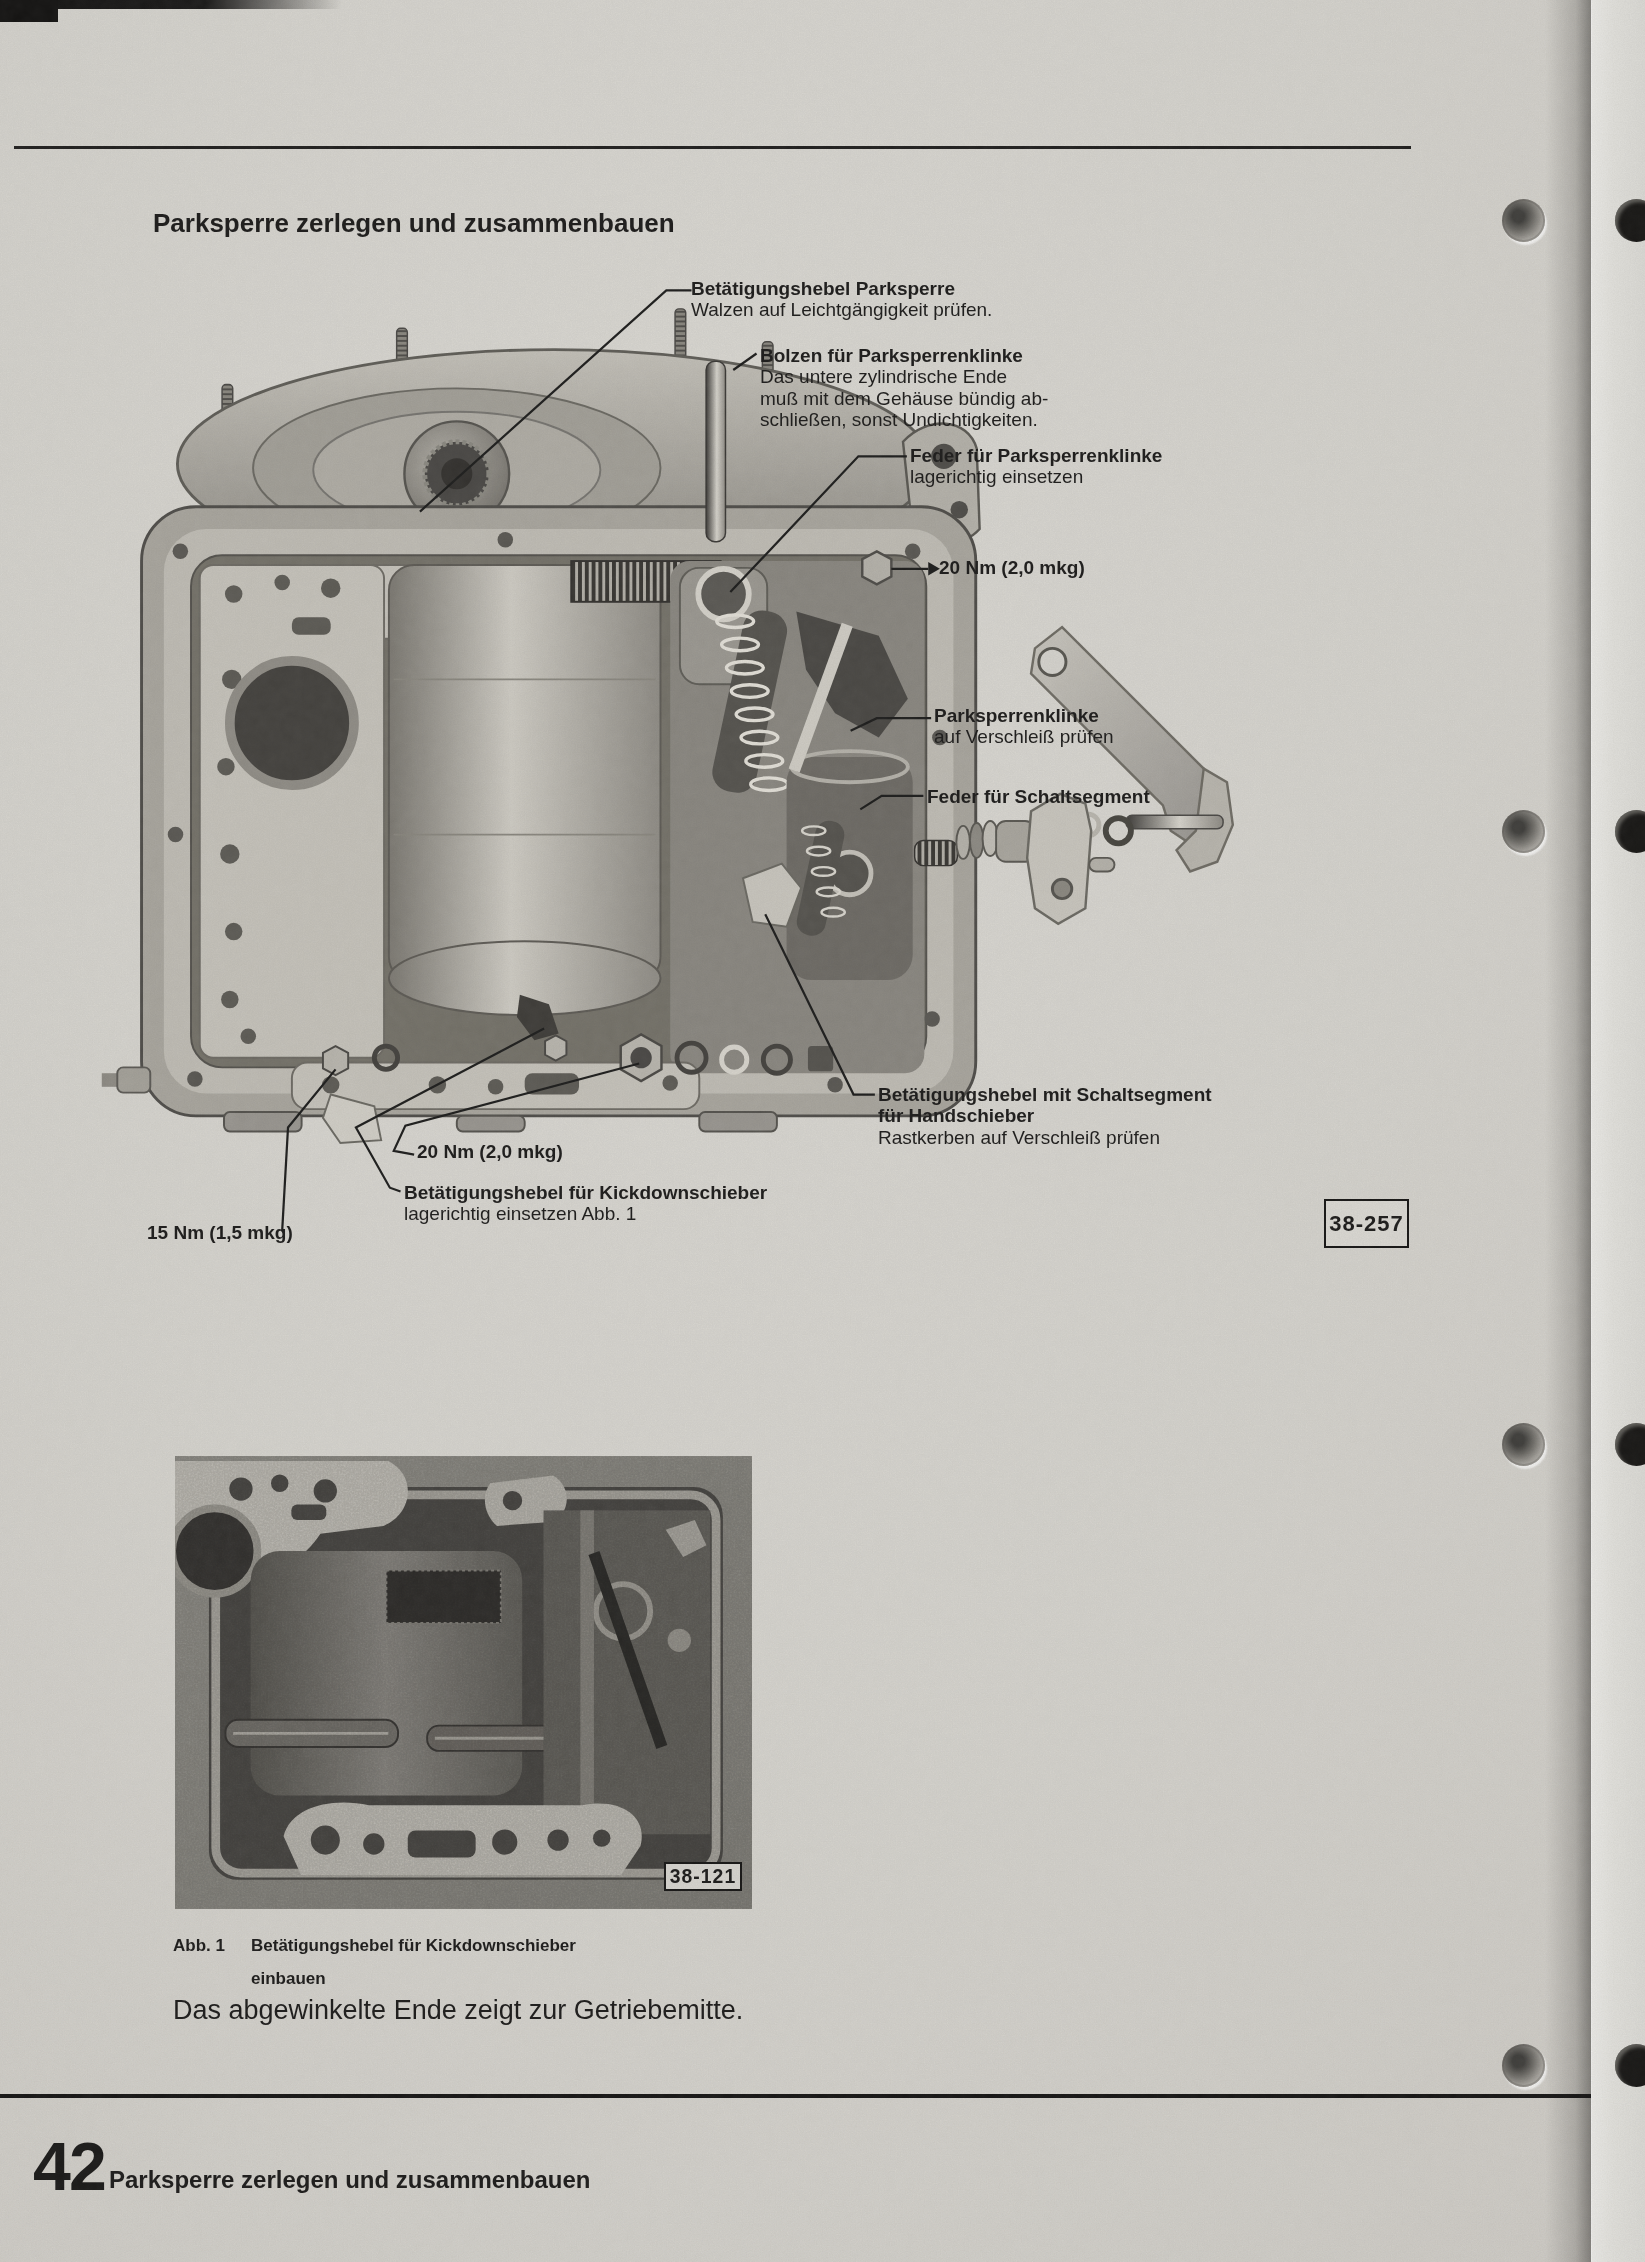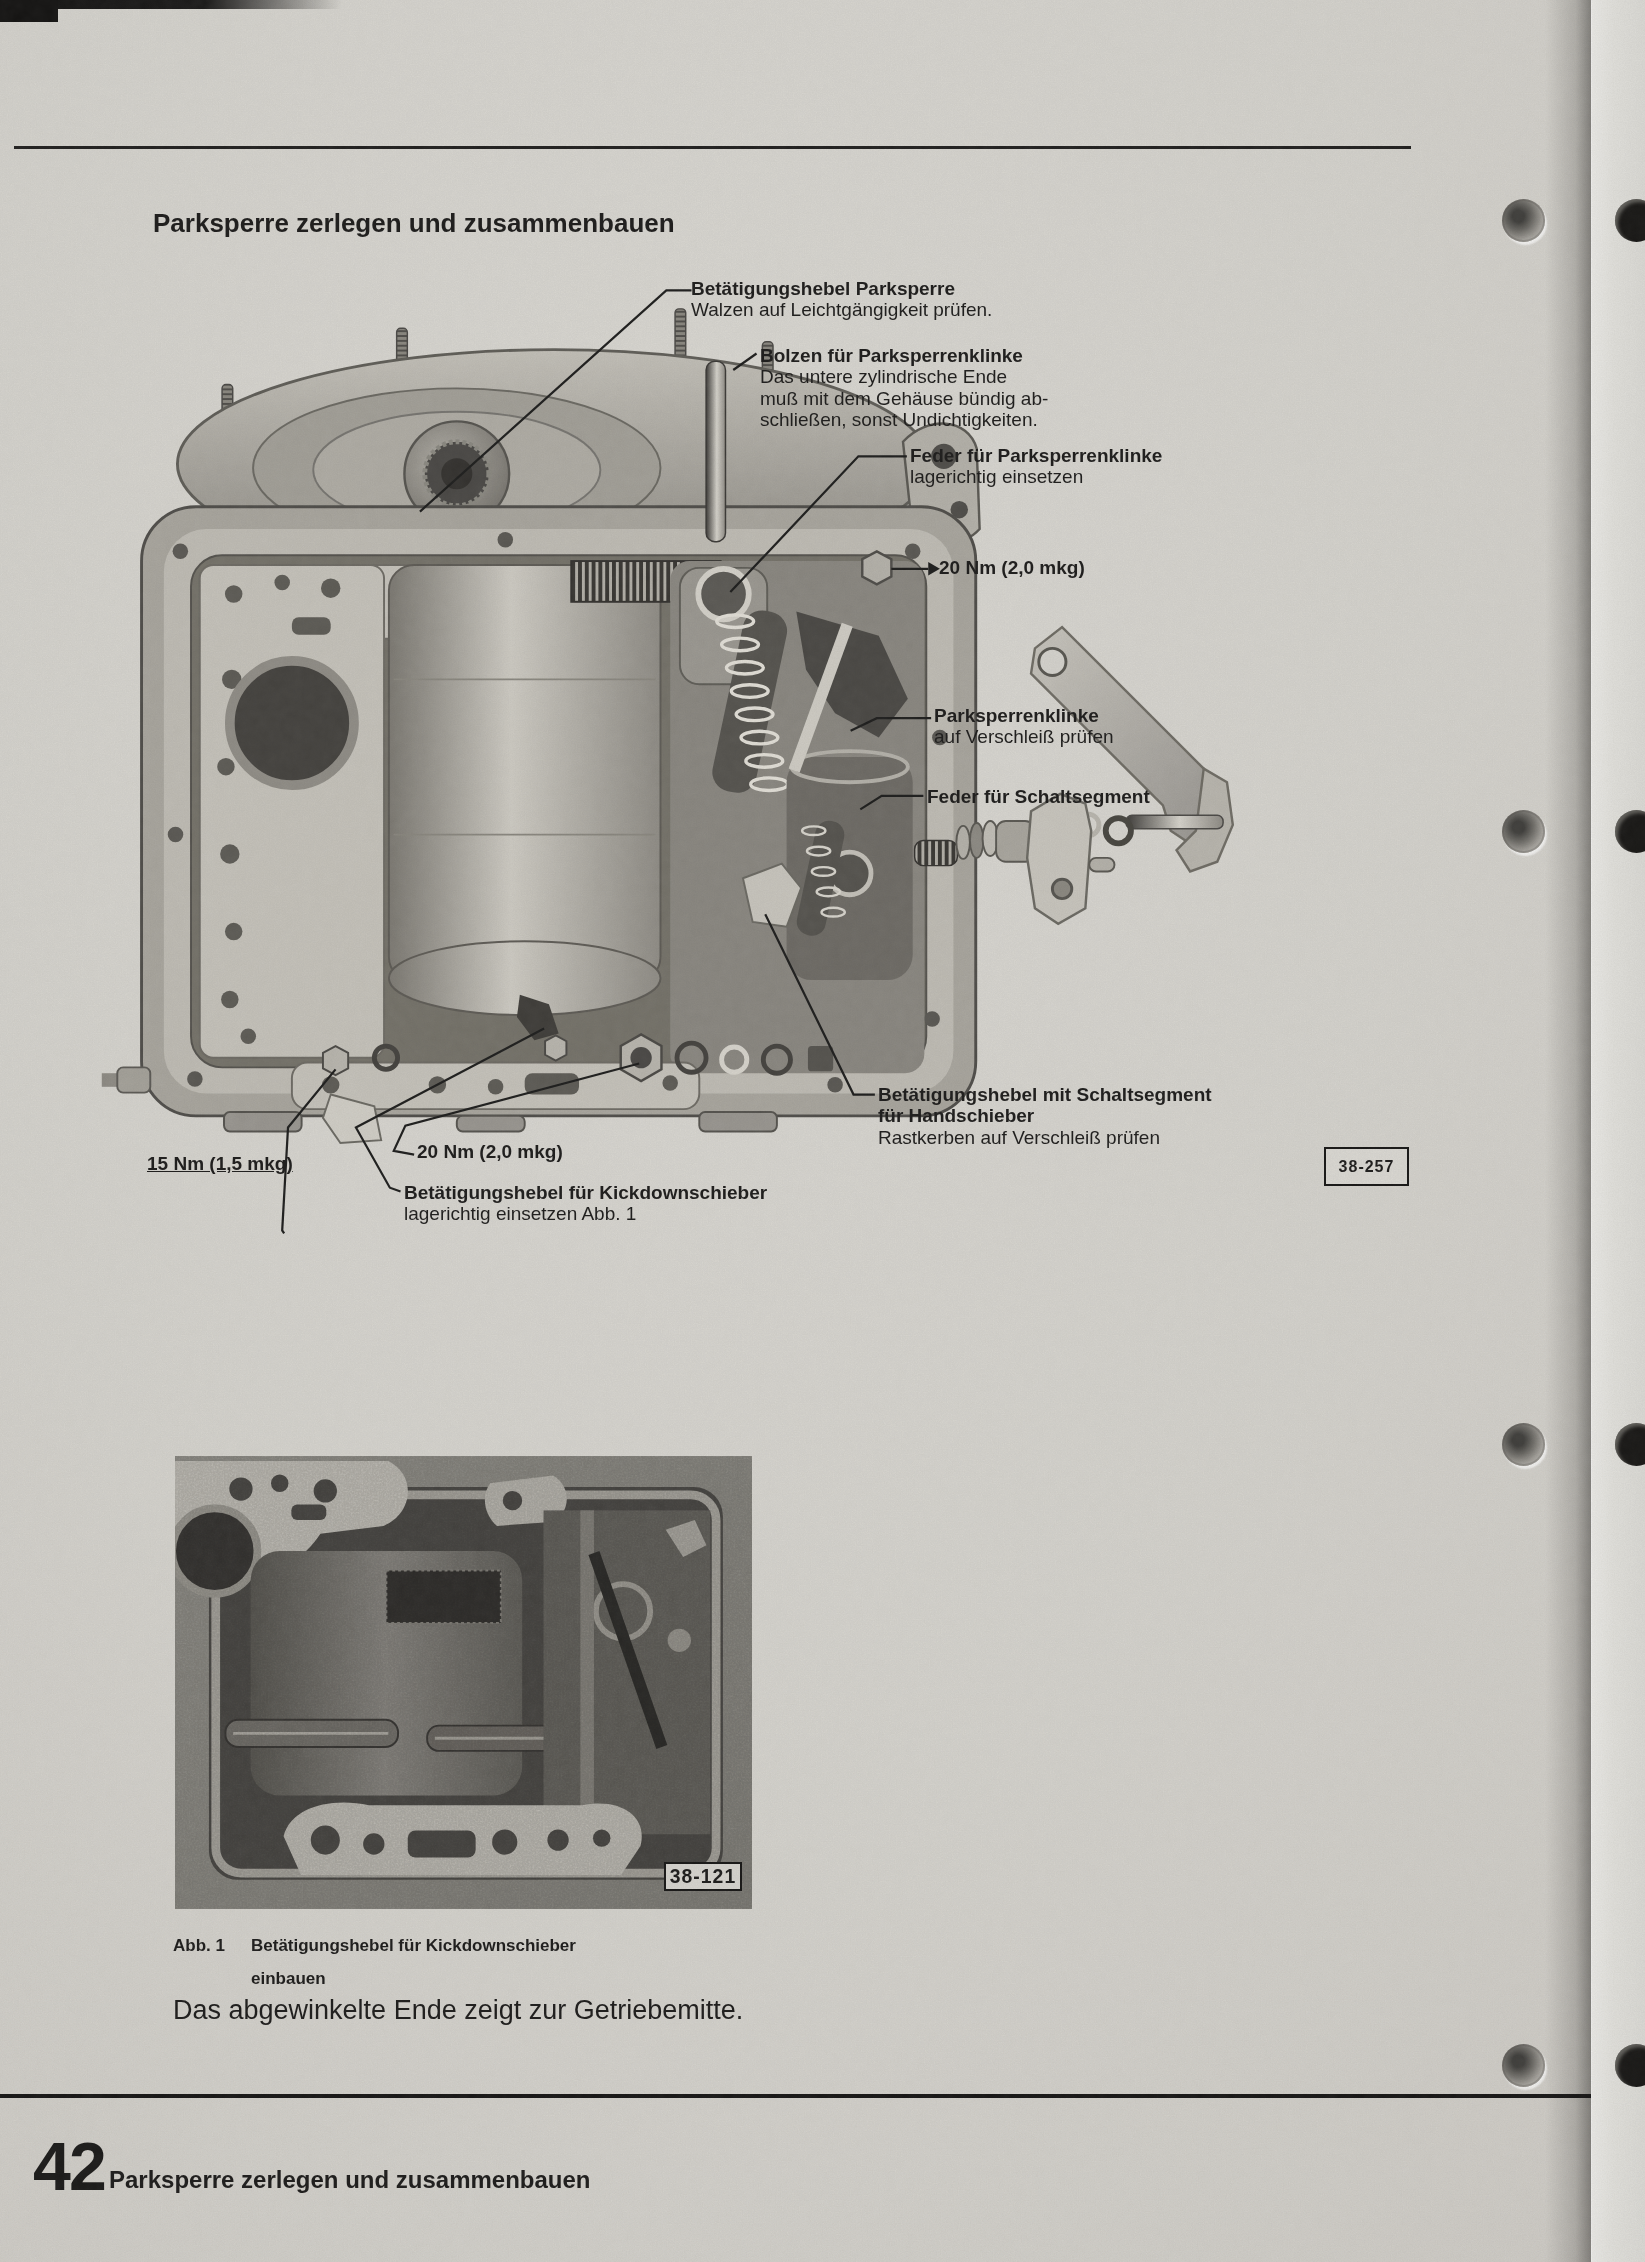--- a/index.html
+++ b/index.html
@@ -25,24 +25,24 @@
                box-shadow:inset 2.9px 2.9px 3.9px rgba(190,188,180,.45);}
   
   .h1{position:absolute;left:139px;top:62px;font-size:43px;font-weight:bold;letter-spacing:-0.5px;color:#191817;white-space:nowrap;}
   .rule-1{position:absolute;left:13.6px;top:146px;width:1397px;height:2.9px;background:#201f1e;}
   .h2{position:absolute;left:153px;top:208px;font-size:26px;font-weight:bold;white-space:nowrap;}
   .callout{position:absolute;white-space:nowrap;line-height:21.3px;font-size:19px;}
   .callout .cb{font-weight:bold;}
   .c0{left:691px;top:278px;} .c1{left:760px;top:345px;} .c2{left:910px;top:445px;}
   .c3{left:939px;top:557px;} .c4{left:934px;top:705px;} .c5{left:927px;top:786px;}
   .c6{left:878px;top:1084px;} .c7{left:417px;top:1141px;} .c8{left:404px;top:1182px;}
-  .c9{left:147px;top:1153px;text-decoration:underline;}
+  .c9{left:147px;top:1222px;}
   .ref-box{position:absolute;box-sizing:border-box;border:2.9px solid #161514;background:#dcdad4;
            display:flex;align-items:center;justify-content:center;font-weight:bold;letter-spacing:1px;}
-  .ref-257{left:1324px;top:1147px;width:85px;height:39px;font-size:16px;}
+  .ref-257{left:1324px;top:1199px;width:85px;height:49px;font-size:22px;}
   .ref-121{left:664px;top:1862px;width:78px;height:29px;font-size:19.4px;border-width:2.4px;background:#d8d6d0;}
   .fig-art{position:absolute;left:78px;top:272px;width:1359px;height:970px;}
   .photo{position:absolute;left:175px;top:1456px;width:577px;height:453px;}
   .caption{position:absolute;left:173px;top:1929px;display:flex;font-size:17px;font-weight:bold;line-height:33px;}
   .caption .lbl{width:78px;}
   .note{position:absolute;left:173px;top:1995px;font-size:27px;}
   .rule-2{position:absolute;left:0;top:2094px;width:1591px;height:3.9px;background:#151413;}
   .pagenum{position:absolute;left:33px;top:2127px;font-size:68px;font-weight:bold;letter-spacing:-1.9px;color:#1a1918;}
   .foot-title{position:absolute;left:109px;top:2166px;font-size:24px;font-weight:bold;white-space:nowrap;}
   .noise{position:absolute;left:0;top:0;pointer-events:none;}

